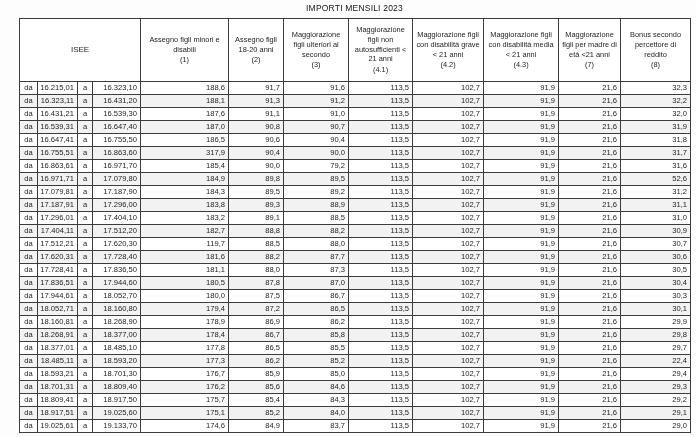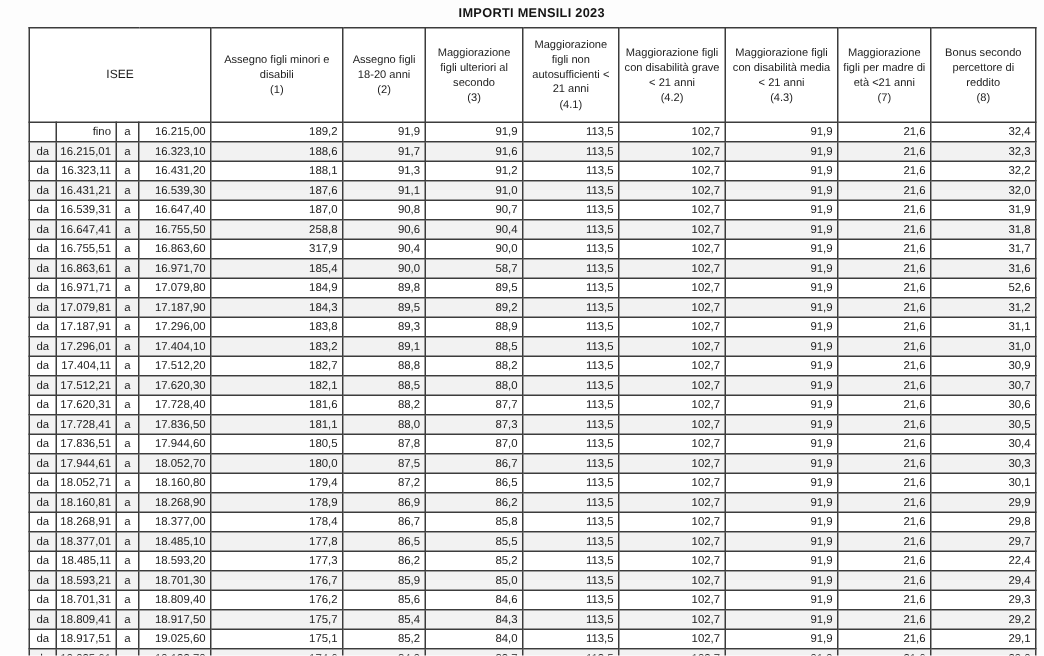--- a/index.html
+++ b/index.html
@@ -13,21 +13,21 @@
     position:relative;
     width:696px; height:437px;
     background:#fdfdfd;
     overflow:hidden;
   }
   .doc-title {
     position:absolute;
     top:3px; left:19px; width:671px;
     text-align:center;
     font-size:8.5px;
-    font-weight:bold;
+    font-weight:normal;
     color:#141414;
     letter-spacing:.2px;
   }
   table.importi {
     position:absolute;
     left:19px; top:18px;
     width:671px;
     border-collapse:collapse;
     table-layout:fixed;
     background:#ffffff;
@@ -117,34 +117,20 @@
           <div class="hnum">(7)</div>
         </th>
         <th>
           <div>Bonus secondo percettore di reddito</div>
           <div class="hnum">(8)</div>
         </th>
       </tr>
     </thead>
     <tbody id="table-body">
         <tr>
-          <td class="c-da"></td>
-          <td class="c-num">fino</td>
-          <td class="c-a">a</td>
-          <td class="c-num">16.215,00</td>
-          <td class="c-num">189,2</td>
-          <td class="c-num">91,9</td>
-          <td class="c-num">91,9</td>
-          <td class="c-num">113,5</td>
-          <td class="c-num">102,7</td>
-          <td class="c-num">91,9</td>
-          <td class="c-num">21,6</td>
-          <td class="c-num">32,4</td>
-        </tr>
-        <tr>
           <td class="c-da">da</td>
           <td class="c-num">16.215,01</td>
           <td class="c-a">a</td>
           <td class="c-num">16.323,10</td>
           <td class="c-num">188,6</td>
           <td class="c-num">91,7</td>
           <td class="c-num">91,6</td>
           <td class="c-num">113,5</td>
           <td class="c-num">102,7</td>
           <td class="c-num">91,9</td>
@@ -191,21 +177,21 @@
           <td class="c-num">102,7</td>
           <td class="c-num">91,9</td>
           <td class="c-num">21,6</td>
           <td class="c-num">31,9</td>
         </tr>
         <tr>
           <td class="c-da">da</td>
           <td class="c-num">16.647,41</td>
           <td class="c-a">a</td>
           <td class="c-num">16.755,50</td>
-          <td class="c-num">258,8</td>
+          <td class="c-num">186,5</td>
           <td class="c-num">90,6</td>
           <td class="c-num">90,4</td>
           <td class="c-num">113,5</td>
           <td class="c-num">102,7</td>
           <td class="c-num">91,9</td>
           <td class="c-num">21,6</td>
           <td class="c-num">31,8</td>
         </tr>
         <tr>
           <td class="c-da">da</td>
@@ -221,21 +207,21 @@
           <td class="c-num">21,6</td>
           <td class="c-num">31,7</td>
         </tr>
         <tr>
           <td class="c-da">da</td>
           <td class="c-num">16.863,61</td>
           <td class="c-a">a</td>
           <td class="c-num">16.971,70</td>
           <td class="c-num">185,4</td>
           <td class="c-num">90,0</td>
-          <td class="c-num">58,7</td>
+          <td class="c-num">79,2</td>
           <td class="c-num">113,5</td>
           <td class="c-num">102,7</td>
           <td class="c-num">91,9</td>
           <td class="c-num">21,6</td>
           <td class="c-num">31,6</td>
         </tr>
         <tr>
           <td class="c-da">da</td>
           <td class="c-num">16.971,71</td>
           <td class="c-a">a</td>
@@ -303,21 +289,21 @@
           <td class="c-num">102,7</td>
           <td class="c-num">91,9</td>
           <td class="c-num">21,6</td>
           <td class="c-num">30,9</td>
         </tr>
         <tr>
           <td class="c-da">da</td>
           <td class="c-num">17.512,21</td>
           <td class="c-a">a</td>
           <td class="c-num">17.620,30</td>
-          <td class="c-num">182,1</td>
+          <td class="c-num">119,7</td>
           <td class="c-num">88,5</td>
           <td class="c-num">88,0</td>
           <td class="c-num">113,5</td>
           <td class="c-num">102,7</td>
           <td class="c-num">91,9</td>
           <td class="c-num">21,6</td>
           <td class="c-num">30,7</td>
         </tr>
         <tr>
           <td class="c-da">da</td>

